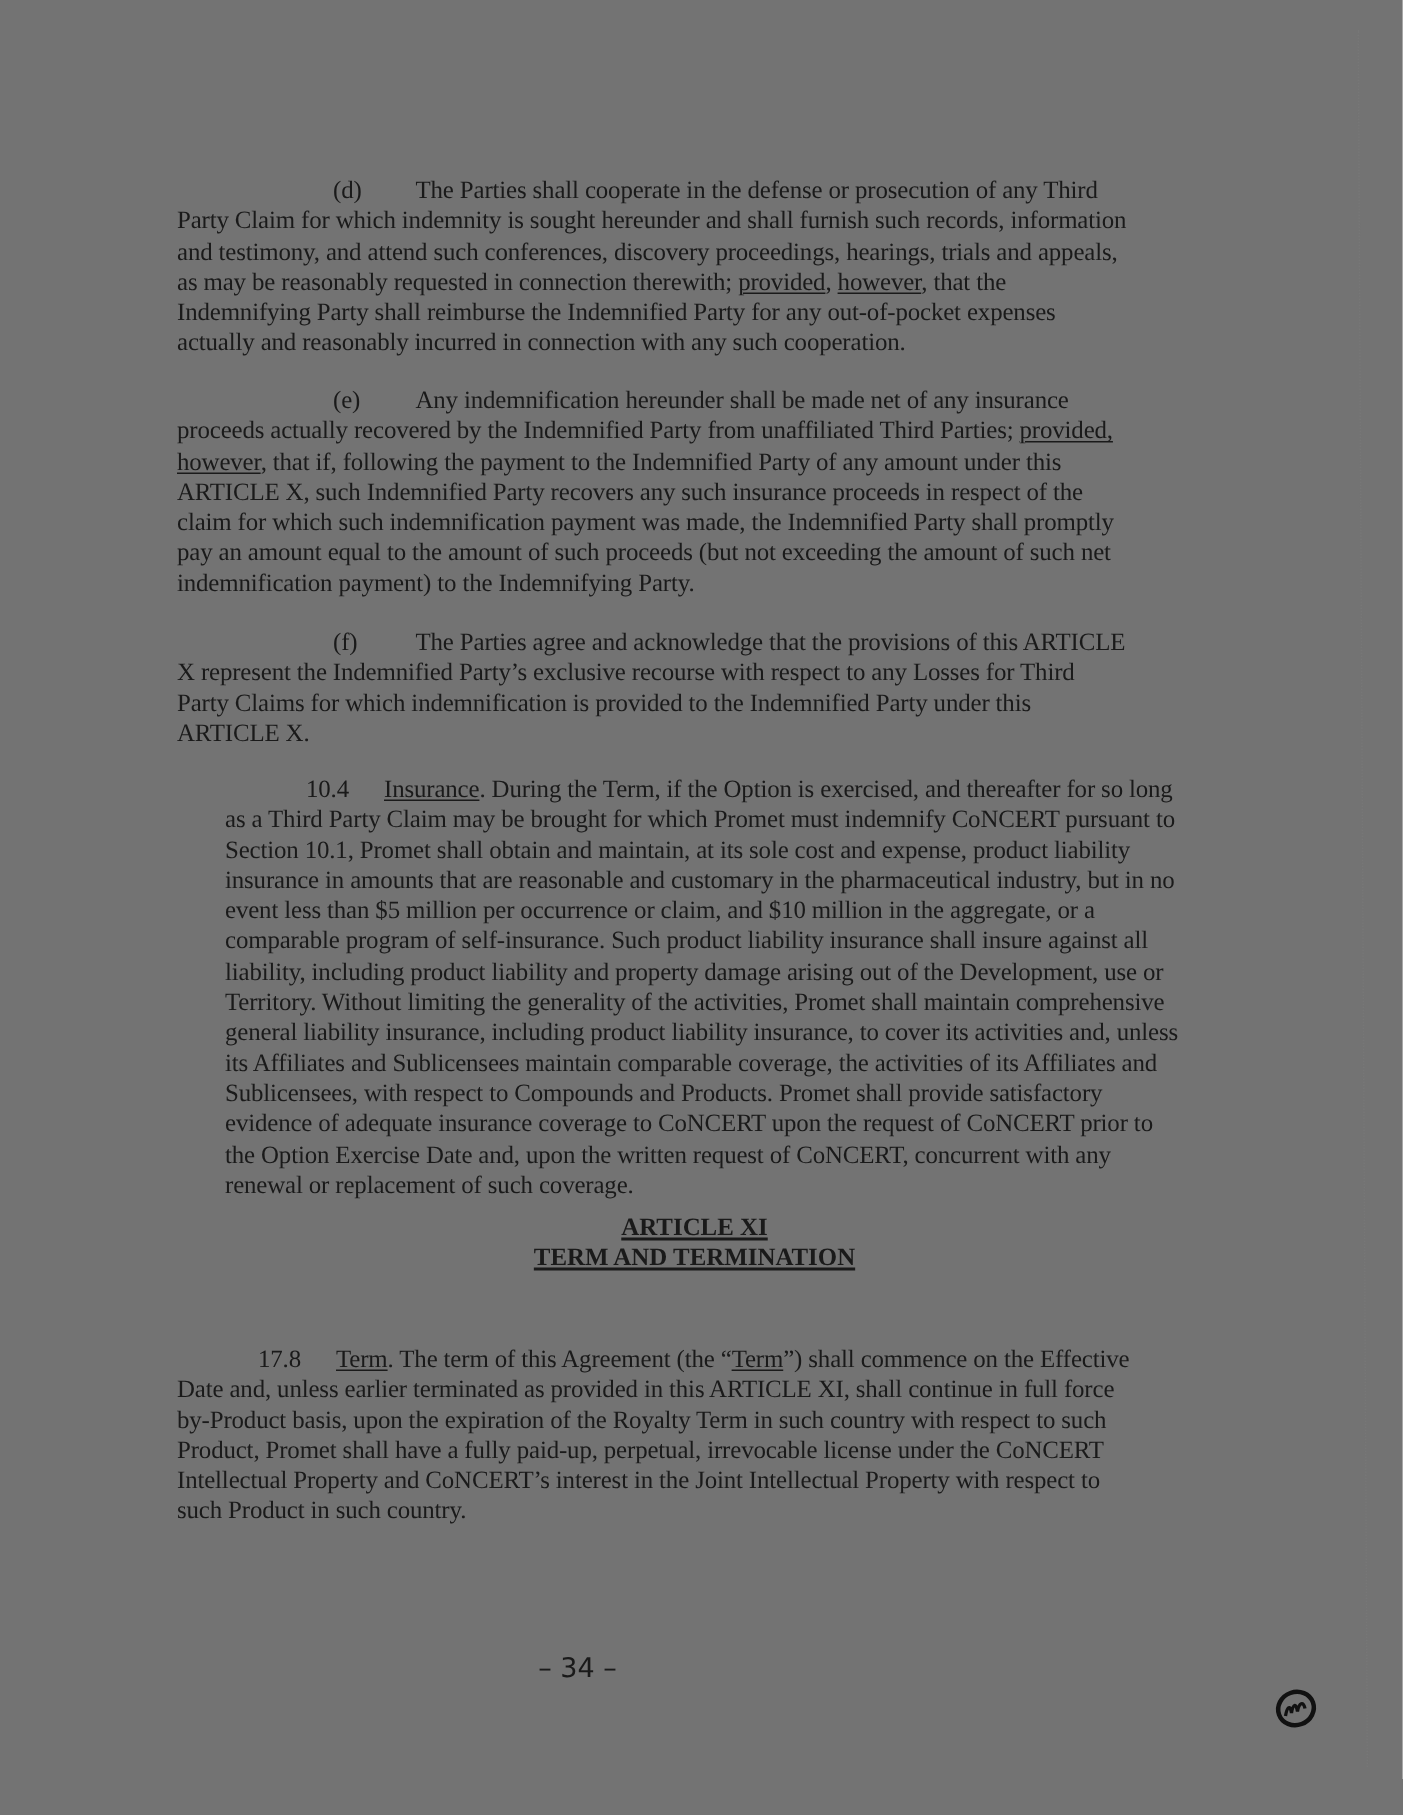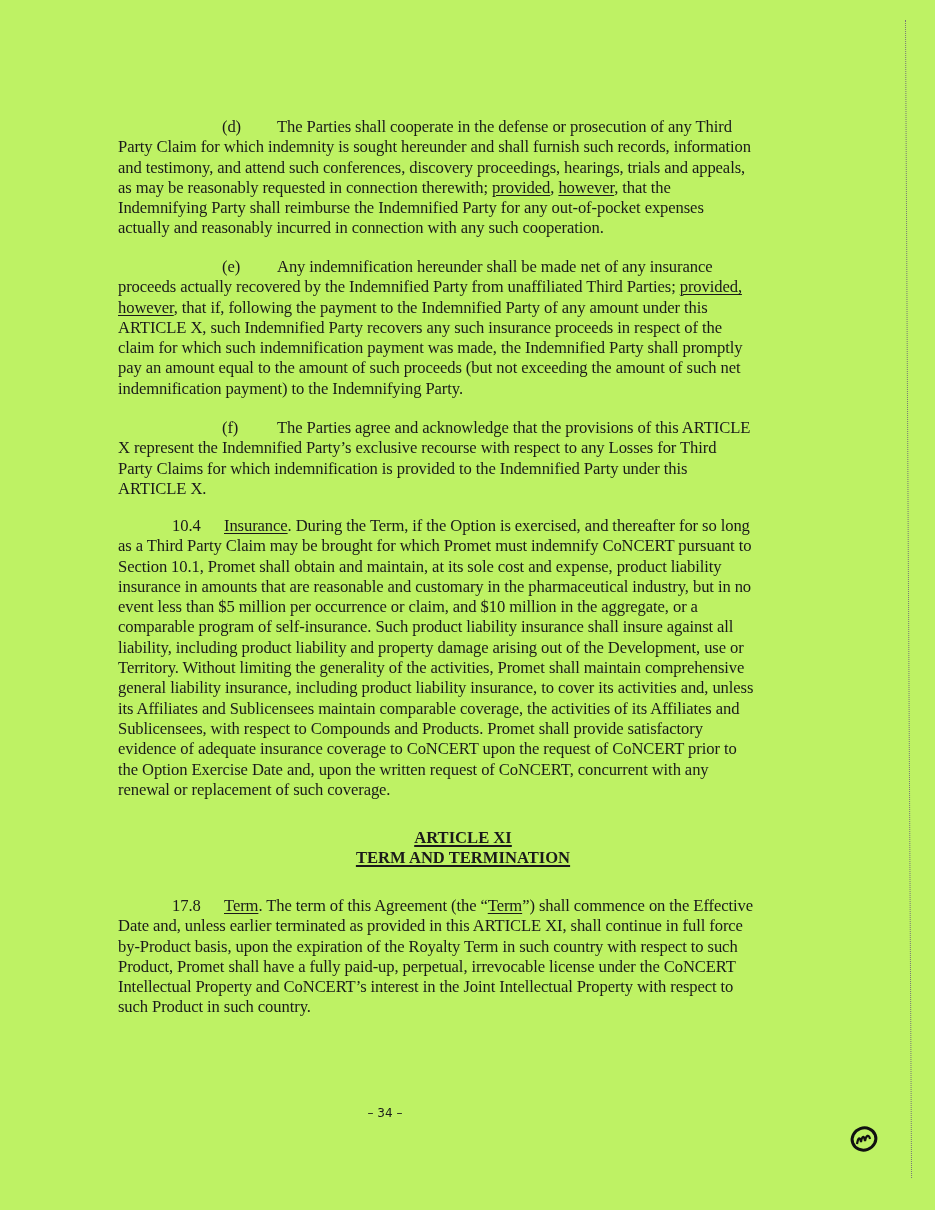--- a/index.html
+++ b/index.html
@@ -1,34 +1,34 @@
 <!DOCTYPE html>
 <html><head>
   <meta charset="utf-8">
   <style>
     html, body { margin: 0; padding: 0; background: #ffffff; }
     body { width: 935px; height: 1210px; position: relative; overflow: hidden; }
     .page {
       position: absolute; left: 0; top: 0; width: 935px; height: 1210px;
-      background: #bef264; color: #1a1a1a;
+      background: #737373; color: #1a1a1a;
       font-family: "Liberation Serif", "DejaVu Serif", serif;
       font-size: 16.6px; line-height: 20.3px;
     }
     .para { position: absolute; left: 118px; width: 690px; margin: 0; text-align: left; letter-spacing: -0.1px; }
     .para .ln { display: block; white-space: nowrap; }
     .u { text-decoration: underline; text-underline-offset: 2px; text-decoration-thickness: 1px; }
     .tab-sub { display: inline-block; width: 55px; }
     .tab-sec { display: inline-block; width: 52px; }
     .heading {
       position: absolute; left: 118px; width: 690px; text-align: center;
       font-weight: bold; font-size: 16.6px; line-height: 20px;
     }
     .heading span { text-decoration: underline; text-decoration-thickness: 1.5px; text-underline-offset: 2px; }
     .page-number { position: absolute; left: 0; width: 770px; top: 1103px; text-align: center;
-      font-family: "DejaVu Sans", sans-serif; font-size: 12px; }
+      font-family: "DejaVu Sans", sans-serif; font-size: 18px; }
     .margin-line { position: absolute; left: 905px; top: 20px; width: 0; height: 1158px;
       border-left: 1px dotted #777; transform: rotate(-0.3deg); transform-origin: top left; }
     .initials { position: absolute; left: 848px; top: 1124px; width: 32px; height: 32px; }
   </style>
 </head>
 <body>
 
 <div class="page">
 
   <p class="para" style="top:117px;">
@@ -50,38 +50,38 @@
     <span class="ln">indemnification payment) to the Indemnifying Party.</span>
   </p>
 
   <p class="para" style="top:418px;">
     <span class="ln"><span style="display:inline-block;width:104px;"></span><span class="tab-sub">(f)</span><span>The Parties agree and acknowledge that the provisions of this ARTICLE</span></span>
     <span class="ln">X represent the Indemnified Party’s exclusive recourse with respect to any Losses for Third</span>
     <span class="ln">Party Claims for which indemnification is provided to the Indemnified Party under this</span>
     <span class="ln">ARTICLE X.</span>
   </p>
 
-  <p class="para" style="top:516px;">
+  <p class="para" style="top:516px;margin-left:32px;">
     <span class="ln"><span style="display:inline-block;width:54px;"></span><span class="tab-sec">10.4</span><span class="u">Insurance</span><span>.  During the Term, if the Option is exercised, and thereafter for so long</span></span>
     <span class="ln">as a Third Party Claim may be brought for which Promet must indemnify CoNCERT pursuant to</span>
     <span class="ln">Section 10.1, Promet shall obtain and maintain, at its sole cost and expense, product liability</span>
     <span class="ln">insurance in amounts that are reasonable and customary in the pharmaceutical industry, but in no</span>
     <span class="ln">event less than $5 million per occurrence or claim, and $10 million in the aggregate, or a</span>
     <span class="ln">comparable program of self-insurance.  Such product liability insurance shall insure against all</span>
     <span class="ln">liability, including product liability and property damage arising out of the Development, use or</span>
     <span class="ln">Territory. Without limiting the generality of the activities, Promet shall maintain comprehensive</span>
     <span class="ln">general liability insurance, including product liability insurance, to cover its activities and, unless</span>
     <span class="ln">its Affiliates and Sublicensees maintain comparable coverage, the activities of its Affiliates and</span>
     <span class="ln">Sublicensees, with respect to Compounds and Products.  Promet shall provide satisfactory</span>
     <span class="ln">evidence of adequate insurance coverage to CoNCERT upon the request of CoNCERT prior to</span>
     <span class="ln">the Option Exercise Date and, upon the written request of CoNCERT, concurrent with any</span>
     <span class="ln">renewal or replacement of such coverage.</span>
   </p>
 
-  <div class="heading" style="top:828px;">
+  <div class="heading" style="top:808px;">
     <div><span>ARTICLE XI</span></div>
     <div><span>TERM AND TERMINATION</span></div>
   </div>
 
   <p class="para" style="top:896px;">
     <span class="ln"><span style="display:inline-block;width:54px;"></span><span class="tab-sec">17.8</span><span class="u">Term</span><span>.  The term of this Agreement (the “</span><span class="u">Term</span><span>”) shall commence on the Effective</span></span>
     <span class="ln">Date and, unless earlier terminated as provided in this ARTICLE XI, shall continue in full force</span>
     <span class="ln">by-Product basis, upon the expiration of the Royalty Term in such country with respect to such</span>
     <span class="ln">Product, Promet shall have a fully paid-up, perpetual, irrevocable license under the CoNCERT</span>
     <span class="ln">Intellectual Property and CoNCERT’s interest in the Joint Intellectual Property with respect to</span>

